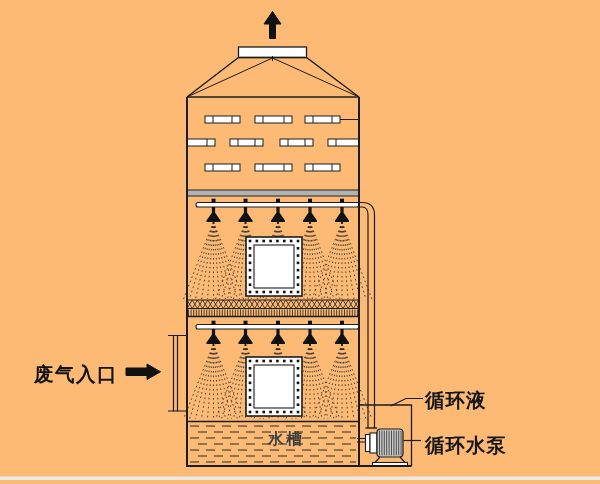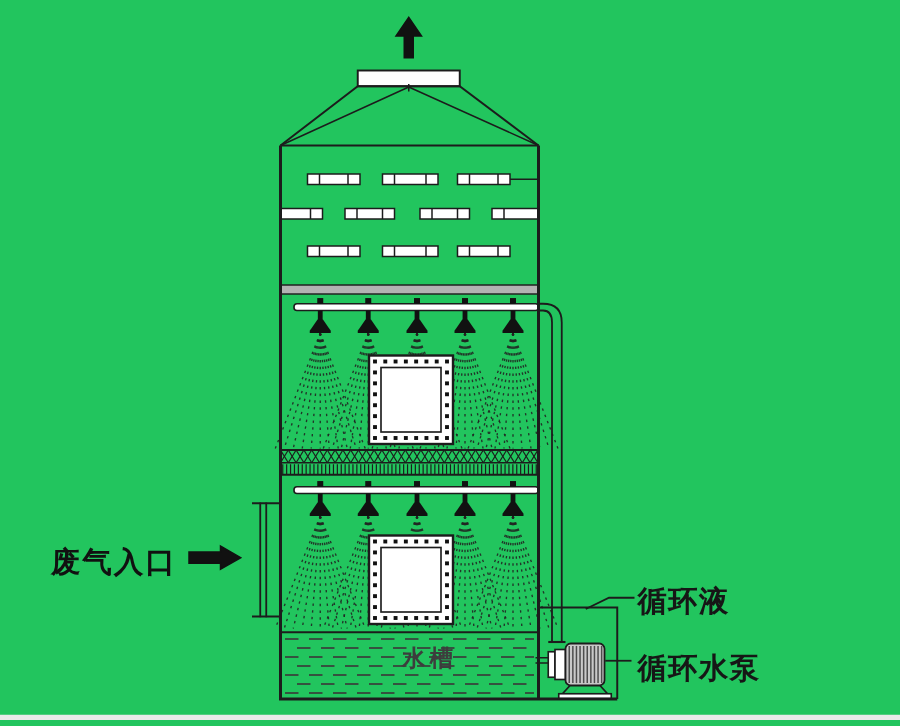--- a/index.html
+++ b/index.html
@@ -1,16 +1,16 @@
 <!DOCTYPE html>
 <html><head>
 <meta charset="utf-8">
 <style>
   html,body{margin:0;padding:0;background:#fff;}
-  #stage{position:relative;width:600px;height:484px;background:#22c55e;overflow:hidden;
+  #stage{position:relative;width:600px;height:484px;background:#fdba74;overflow:hidden;
          font-family:"DejaVu Sans",sans-serif;}
   svg text{font-family:"DejaVu Sans","Liberation Sans",sans-serif;}
   .lbl-big{font-size:19.5px;font-weight:bold;fill:#111;letter-spacing:1.5px;}
   .lbl-mid{font-size:19.5px;font-weight:600;fill:#161616;letter-spacing:1px;}
   .lbl-tank{font-size:15.5px;font-weight:600;fill:#3d3d3d;letter-spacing:3px;}
 </style>
 </head>
 <body>
 
 <div id="stage">

